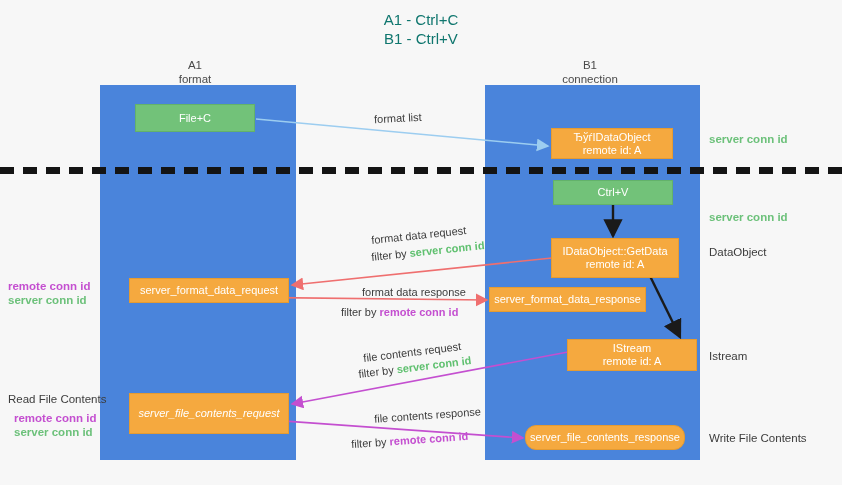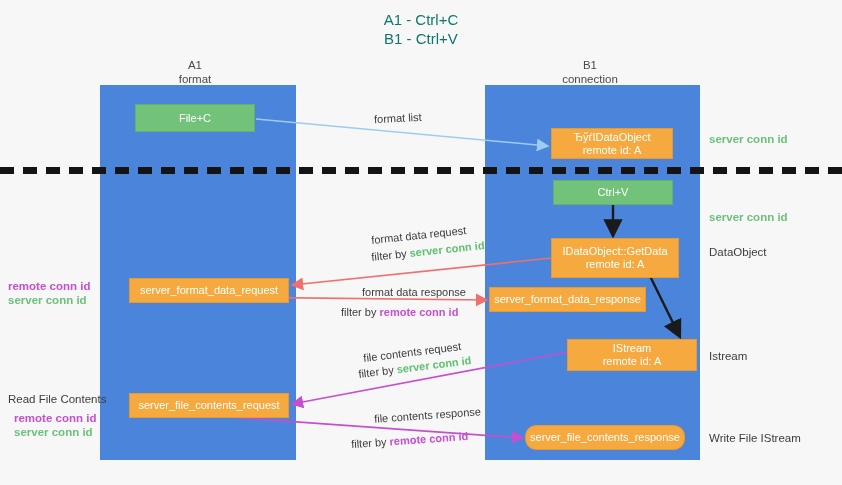--- a/index.html
+++ b/index.html
@@ -157,31 +157,31 @@
   <div class="box orange" style="left:551px; top:238px; width:128px; height:40px;">IDataObject::GetData
 remote id: A</div>
 
   <div class="box orange" style="left:567px; top:339px; width:130px; height:32px;">IStream
 remote id: A</div>
 
   <div class="box orange" style="left:129px; top:278px; width:160px; height:25px;">server_format_data_request</div>
 
   <div class="box orange" style="left:489px; top:287px; width:157px; height:25px;">server_format_data_response</div>
 
-  <div class="box orange" style="left:129px; top:393px; width:160px; height:25px;">server_file_contents_request</div>
+  <div class="box orange" style="left:129px; top:393px; width:160px; height:41px;font-style:italic;">server_file_contents_request</div>
 
   <div class="box orange" style="left:525px; top:425px; width:160px; height:25px;border-radius:11px;">server_file_contents_response</div>
 
   <div class="dashline"></div>
 
   <div class="side-label green" style="left:709px; top:132px;">server conn id</div>
   <div class="side-label green" style="left:709px; top:210px;">server conn id</div>
   <div class="side-label" style="left:709px; top:245px;">DataObject</div>
   <div class="side-label" style="left:709px; top:349px;">Istream</div>
-  <div class="side-label" style="left:709px; top:431px;">Write File IStream</div>
+  <div class="side-label" style="left:709px; top:431px;">Write File Contents</div>
 
   <div class="stack-label" style="left:8px; top:279px;">
     <div class="p">remote conn id</div>
     <div class="g">server conn id</div>
   </div>
 
   <div class="read-label" style="left:8px; top:392px;">Read File Contents</div>
   <div class="stack-label" style="left:14px; top:411px;">
     <div class="p">remote conn id</div>
     <div class="g">server conn id</div>

